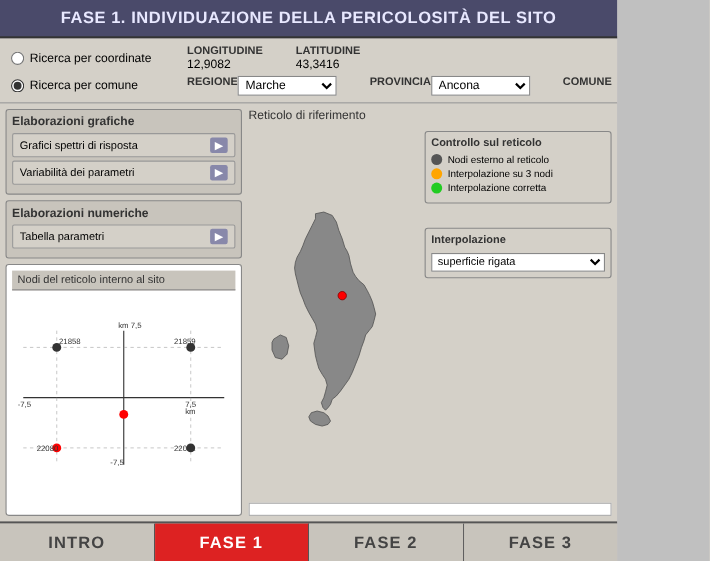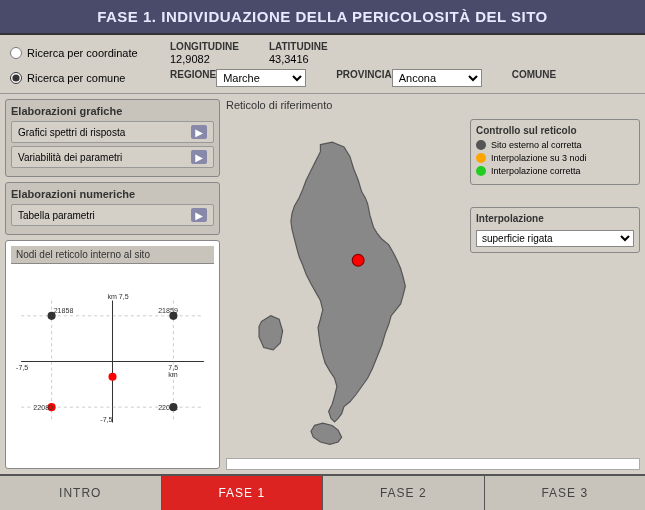--- a/index.html
+++ b/index.html
@@ -1,19 +1,19 @@
 <!DOCTYPE html>
 <html><head>
   <meta charset="utf-8">
   <style>
     * { box-sizing: border-box; margin: 0; padding: 0; font-family: Arial, sans-serif; }
     body { width: 645px; height: 510px; overflow: hidden; background: #c0c0c0; }
 
     .main-container {
-      width: 645px;
+      width: 561px;
       height: 510px;
       background: #d4d0c8;
       display: flex;
       flex-direction: column;
     }
 
     
     .header {
       background: #4a4a6a;
       color: #e8e8ff;
@@ -284,22 +284,22 @@
     .bottom-nav {
       display: flex;
       height: 36px;
       border-top: 2px solid #555;
     }
 
     .nav-btn {
       flex: 1;
       border: none;
       border-right: 1px solid #555;
-      font-size: 12px;
-      font-weight: normal;
+      font-size: 15px;
+      font-weight: bold;
       cursor: pointer;
       letter-spacing: 1px;
     }
 
     .nav-btn:last-child { border-right: none; }
 
     .nav-btn.inactive { background: #c8c4bc; color: #444; }
     .nav-btn.active { background: #dd2222; color: white; }
 
     
@@ -452,21 +452,21 @@
 
             <circle cx="112" cy="118" r="5" fill="red" stroke="#800" stroke-width="1"></circle>
           </svg>
         </div>
 
         <div class="legend-panel">
           <div class="legend-box">
             <div class="legend-title">Controllo sul reticolo</div>
             <div class="legend-item">
               <div class="legend-dot" style="background:#555;"></div>
-              <span>Sito esterno al corretta</span>
+              <span>Nodi esterno al reticolo</span>
             </div>
             <div class="legend-item">
               <div class="legend-dot" style="background:orange;"></div>
               <span>Interpolazione su 3 nodi</span>
             </div>
             <div class="legend-item">
               <div class="legend-dot" style="background:#22cc22;"></div>
               <span>Interpolazione corretta</span>
             </div>
           </div>

